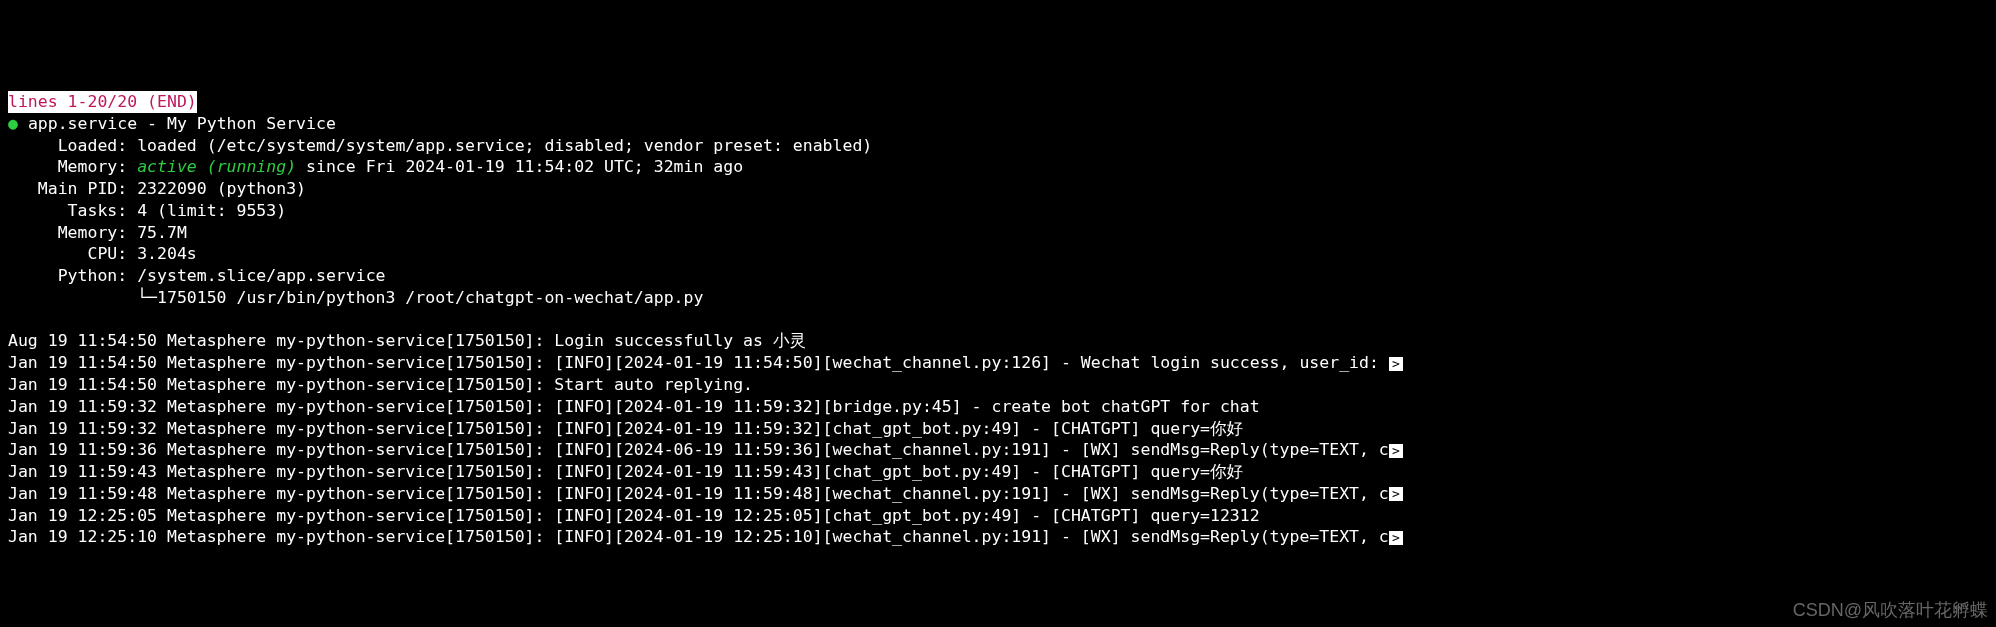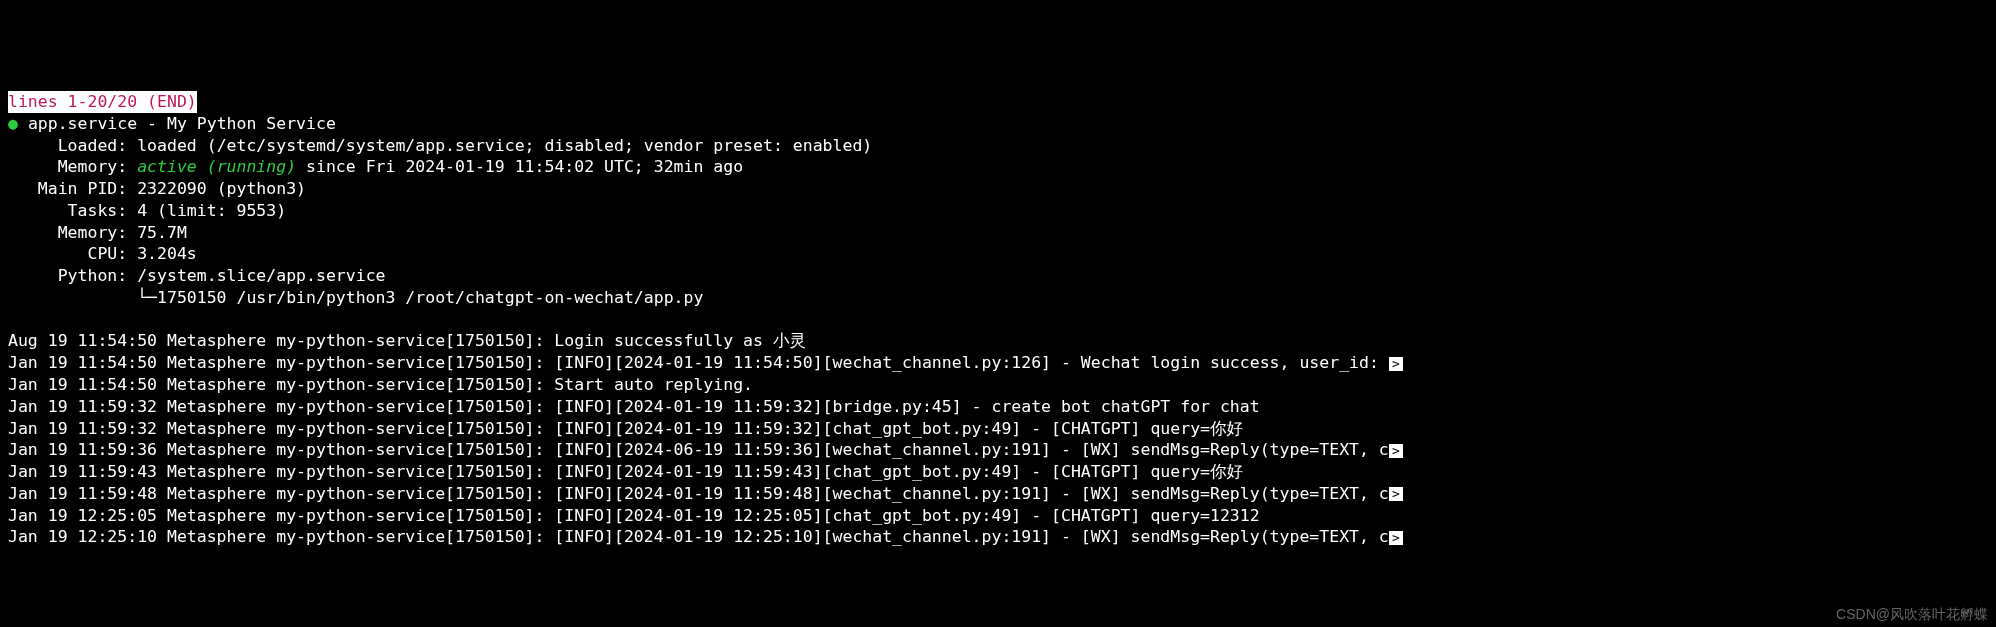--- a/index.html
+++ b/index.html
@@ -31,21 +31,21 @@
       font-size: 13px;
       text-align: center;
       line-height: 14px;
       vertical-align: middle;
     }
     .watermark {
       position: fixed;
       right: 8px;
       bottom: 4px;
       color: #666;
-      font-size: 14px;
+      font-size: 18px;
       pointer-events: none;
       font-family: sans-serif;
     }
   </style>
 </head>
 <body>
 
 
 
 <div><span class="pager-status">lines 1-20/20 (END)</span>

